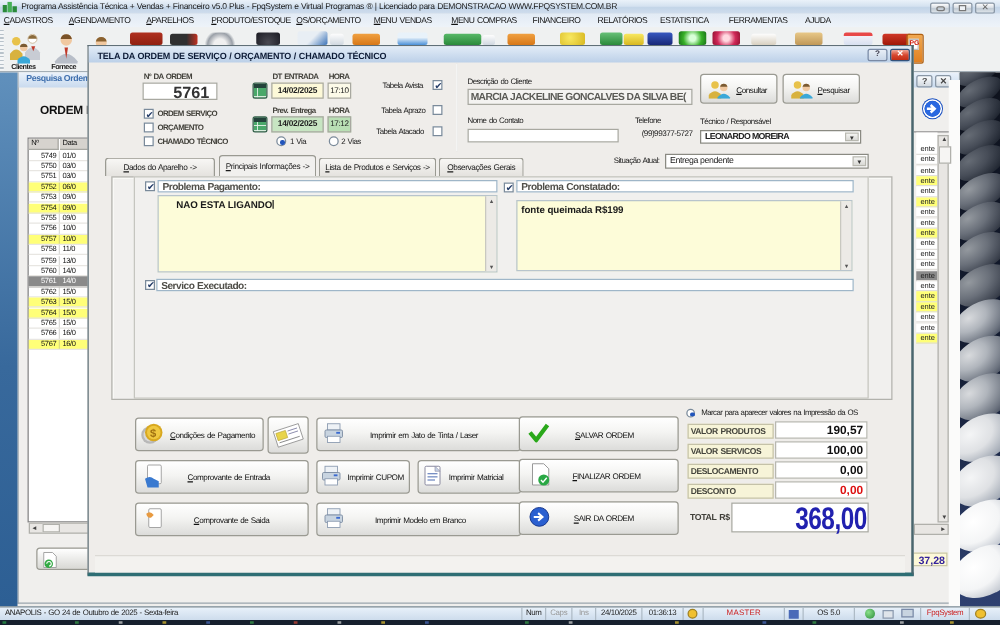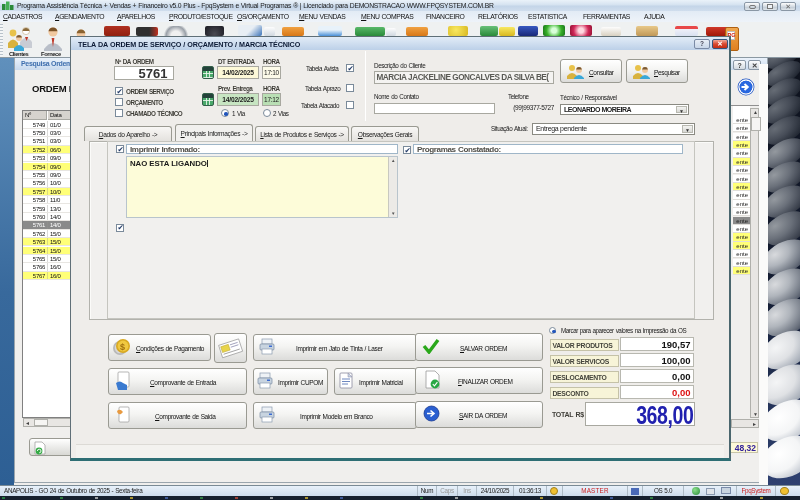--- a/index.html
+++ b/index.html
@@ -316,21 +316,21 @@
           <div class="abs" style="left:718px;top:208.90000000000003px;width:17px;height:8.4px;border-bottom:1px solid #e0deda;background:#ffff78;font-size:6px;color:#222;overflow:hidden;line-height:8px;text-align:right;padding-right:2px">ente</div>
         </div>
       <div class="abs" style="left:735px;top:50px;width:9px;height:310px;background:#e8e6e3;border:1px solid #b0b0ab">
         <span style="position:absolute;left:2px;top:0px;font-size:5px;color:#444">▲</span>
         <span style="position:absolute;left:0px;top:8px;width:10px;height:14px;background:#f6f5f3;border:1px solid #b0b0ab"></span>
         <span style="position:absolute;left:2px;bottom:0px;font-size:5px;color:#444">▼</span>
       </div>
       <div class="abs" style="left:716px;top:361px;width:28px;height:9px;background:#e8e6e3;border:1px solid #b0b0ab">
           <span style="position:absolute;right:1px;top:1px;font-size:5px;color:#444">►</span>
         </div>
-      <div class="abs" style="left:712px;top:384px;width:31px;height:11px;background:#fdf9d8;border:1px solid #c8c5a8;font-size:8.5px;font-weight:bold;color:#33229b;text-align:right;line-height:10px;padding-right:1px">48,32</div>
+      <div class="abs" style="left:712px;top:384px;width:31px;height:11px;background:#fdf9d8;border:1px solid #c8c5a8;font-size:8.5px;font-weight:bold;color:#33229b;text-align:right;line-height:10px;padding-right:1px">37,28</div>
     </div>
     <div id="bluestrip" class="abs"></div>
     <div id="wallr" class="abs">
         <div id="sphs">
           <div class="sph" style="left:-4px;top:-10px;width:38px;height:18px;background:radial-gradient(ellipse at 32% 25%, #666c75 0%, #474d58 40%, #242a35 75%, #0c1018 100%)"></div>
           <div class="sph" style="left:-4.3px;top:5.5px;width:39.2px;height:19.35px;background:radial-gradient(ellipse at 32% 25%, #666c75 0%, #474d58 40%, #242a35 75%, #0c1018 100%)"></div>
           <div class="sph" style="left:-4.6px;top:22.5px;width:40.4px;height:20.7px;background:radial-gradient(ellipse at 32% 25%, #666c75 0%, #474d58 40%, #242a35 75%, #0c1018 100%)"></div>
           <div class="sph" style="left:-4.9px;top:41px;width:41.6px;height:22.05px;background:radial-gradient(ellipse at 32% 25%, #666c75 0%, #474d58 40%, #242a35 75%, #0c1018 100%)"></div>
           <div class="sph" style="left:-5.2px;top:61px;width:42.8px;height:23.4px;background:radial-gradient(ellipse at 32% 25%, #666c75 0%, #474d58 40%, #242a35 75%, #0c1018 100%)"></div>
           <div class="sph" style="left:-5.5px;top:82.5px;width:44px;height:24.75px;background:radial-gradient(ellipse at 32% 25%, #94999f 0%, #6a707a 38%, #3a404c 72%, #0e1219 100%)"></div>
@@ -343,21 +343,21 @@
           <div class="sph" style="left:-7.6px;top:275px;width:52.4px;height:34.2px;background:radial-gradient(ellipse at 35% 30%, #f4f5f6 0%, #dfe1e4 40%, #9aa2ae 78%, #3c4660 100%)"></div>
           <div class="sph" style="left:-7.9px;top:308.5px;width:53.6px;height:35.55px;background:radial-gradient(ellipse at 35% 30%, #f4f5f6 0%, #dfe1e4 40%, #9aa2ae 78%, #3c4660 100%)"></div>
           <div class="sph" style="left:-8.2px;top:343.5px;width:54.8px;height:36.900000000000006px;background:radial-gradient(ellipse at 38% 32%, #ffffff 0%, #f4f5f6 45%, #b8bec8 80%, #4a5470 100%)"></div>
           <div class="sph" style="left:-8.5px;top:380px;width:56px;height:38.25px;background:radial-gradient(ellipse at 38% 32%, #ffffff 0%, #f4f5f6 45%, #b8bec8 80%, #4a5470 100%)"></div>
         </div>
       </div>
   </div>
 
   <div id="dlg" class="abs">
     <div id="dtitle" class="abs">
-        <span>TELA DA ORDEM DE SERVIÇO / ORÇAMENTO / MARCIA TÉCNICO</span>
+        <span>TELA DA ORDEM DE SERVIÇO / ORÇAMENTO / CHAMADO TÉCNICO</span>
       <div class="dqx abs" style="left:623px;background:linear-gradient(180deg,#e8eef6,#c8d6e8);color:#445;border-color:#7a8aa5">?</div>
       <div class="dqx abs" style="left:641px;background:linear-gradient(180deg,#f0a898,#d84830 50%,#c22c14);color:#fff">✕</div>
     </div>
 
     <label class="fl" style="left:44px;top:21px">Nº DA ORDEM</label>
     <div class="box" style="left:43px;top:29px;width:60px;height:14px;font-size:13px;font-weight:bold;color:#333;line-height:13px;text-align:right;padding-right:5.5px">5761</div>
     <div class="cb chk" style="left:44px;top:50px"></div>
       <label class="fl" style="left:55px;top:50.5px">ORDEM SERVIÇO</label>
     <div class="cb" style="left:44px;top:61px"></div>
       <label class="fl" style="left:55px;top:61.5px">ORÇAMENTO</label>
@@ -422,27 +422,29 @@
 
     <div class="tab" style="left:13px;width:88px;line-height:15px"><u>D</u>ados do Aparelho -&gt;</div>
     <div class="tab act" style="left:104px;width:78px;line-height:17px"><u>P</u>rincipais Informações -&gt;</div>
     <div class="tab" style="left:184px;width:94px;line-height:15px"><u>L</u>ista de Produtos e Serviços -&gt;</div>
     <div class="tab" style="left:280px;width:68px;line-height:15px"><u>O</u>bservações Gerais</div>
 
     <div id="tabpanel" class="abs"></div>
     <div id="innerpanel" class="abs"></div>
 
     <div class="cb chk" style="left:45px;top:108px"></div>
-    <div class="lblbox" style="left:55px;top:106.5px;width:272px;height:10px;line-height:9px;padding-left:3px">Imprimir Informado:</div>
-    <div class="ta" style="left:55px;top:118.5px;width:272px;height:62px;padding:2px 3px">NAO ESTA LIGANDO<span style="display:inline-block;width:1.2px;height:7px;background:#222;vertical-align:-1px"></span><div class="sbar"></div></div>
+    <div class="lblbox" style="left:55px;top:106.5px;width:272px;height:10px;line-height:9px;padding-left:3px">Problema Pagamento:</div>
+    <div class="ta" style="left:55px;top:118.5px;width:272px;height:62px;padding:2px 14px">NAO ESTA LIGANDO<span style="display:inline-block;width:1.2px;height:7px;background:#222;vertical-align:-1px"></span><div class="sbar"></div></div>
 
     <div class="cb chk" style="left:332px;top:109px"></div>
-    <div class="lblbox" style="left:342px;top:107px;width:270px;height:10px;line-height:9px;padding-left:3px">Programas Constatado:</div>
+    <div class="lblbox" style="left:342px;top:107px;width:270px;height:10px;line-height:9px;padding-left:3px">Problema Constatado:</div>
+    <div class="ta" style="left:342px;top:122.5px;width:269px;height:57px;padding:2px 3px">fonte queimada R$199<div class="sbar"></div></div>
 
     <div class="cb chk" style="left:45px;top:186.5px"></div>
+    <div class="lblbox" style="left:54px;top:185.5px;width:558px;height:10px;line-height:9px;padding-left:3px">Servico Executado:</div>
 
     <div class="rad sel" style="left:478px;top:289.5px;width:7px;height:7px"></div>
     <label class="fl nl" style="left:490px;top:289.5px;font-size:6.3px;letter-spacing:-0.45px">Marcar para aparecer valores na Impressão da OS</label>
     <div class="mlab" style="top:301.5px">VALOR PRODUTOS</div>
       <div class="mval" style="top:300px">190,57</div>
     <div class="mlab" style="top:317.5px">VALOR SERVICOS</div>
       <div class="mval" style="top:316px">100,00</div>
     <div class="mlab" style="top:333.5px">DESLOCAMENTO</div>
       <div class="mval" style="top:332px">0,00</div>
     <div class="mlab" style="top:349.5px">DESCONTO</div>

